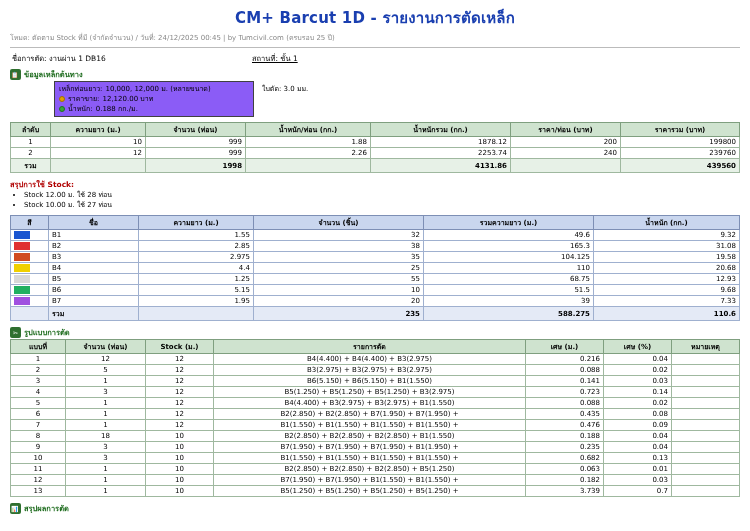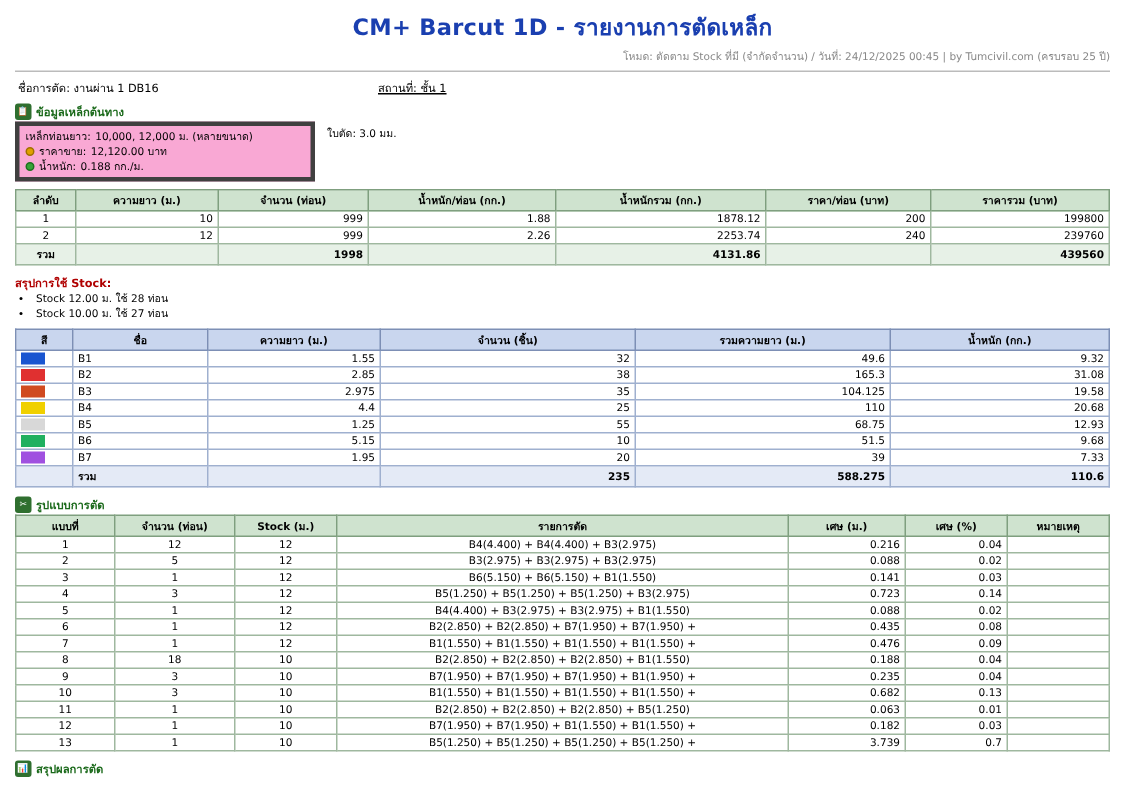--- a/index.html
+++ b/index.html
@@ -16,21 +16,21 @@
     overflow: hidden;
   }
   .title {
     text-align: center;
     color: #1a3fb0;
     font-weight: bold;
     font-size: 15px;
     letter-spacing: 0.2px;
   }
   .subtitle {
-    text-align: right;
+    text-align: left;
     color: #888;
     font-size: 7px;
     margin-top: 2px;
   }
   .hr {
     border: 0;
     border-top: 1px solid #bbb;
     margin: 4px 0 4px 0;
   }
   .joborder {
@@ -62,25 +62,26 @@
     color: #fff;
     font-size: 6px;
     line-height: 11px;
     text-align: center;
     border-radius: 2px;
     font-weight: bold;
   }
   .badge.blue { background: #3c62b8; }
 
   .infobox {
-    border: 3px solid #404040;
-    background: #f9a8d4;
+    border: 1px solid #404040;
+    background: #8b5cf6;
     font-size: 7px;
     padding: 2px 4px;
     width: 200px;
+    margin-left: 44px;
   }
   .infobox .row { display: flex; align-items: center; gap: 3px; line-height: 1.45; }
   .infoblock-wrap { display: flex; gap: 8px; align-items: flex-start; }
   .rightnote { font-size: 7px; padding-top: 2px; }
 
   .dot {
     display: inline-block;
     width: 6px; height: 6px;
     border-radius: 50%;
     background: #e0a000;
@@ -319,21 +320,21 @@
   </div>
 
   <div class="sec">
     <div class="sec-head">
       <span class="badge">✂</span>
       <span>รูปแบบการตัด</span>
     </div>
     <table class="grid">
       <thead>
         <tr>
-          <th style="width:66px">แบบที่</th>
+          <th style="width:55px">แบบที่</th>
           <th style="width:80px">จำนวน (ท่อน)</th>
           <th style="width:68px">Stock (ม.)</th>
           <th>รายการตัด</th>
           <th style="width:78px">เศษ (ม.)</th>
           <th style="width:68px">เศษ (%)</th>
           <th style="width:68px">หมายเหตุ</th>
         </tr>
       </thead>
       <tbody>
         <tr>

